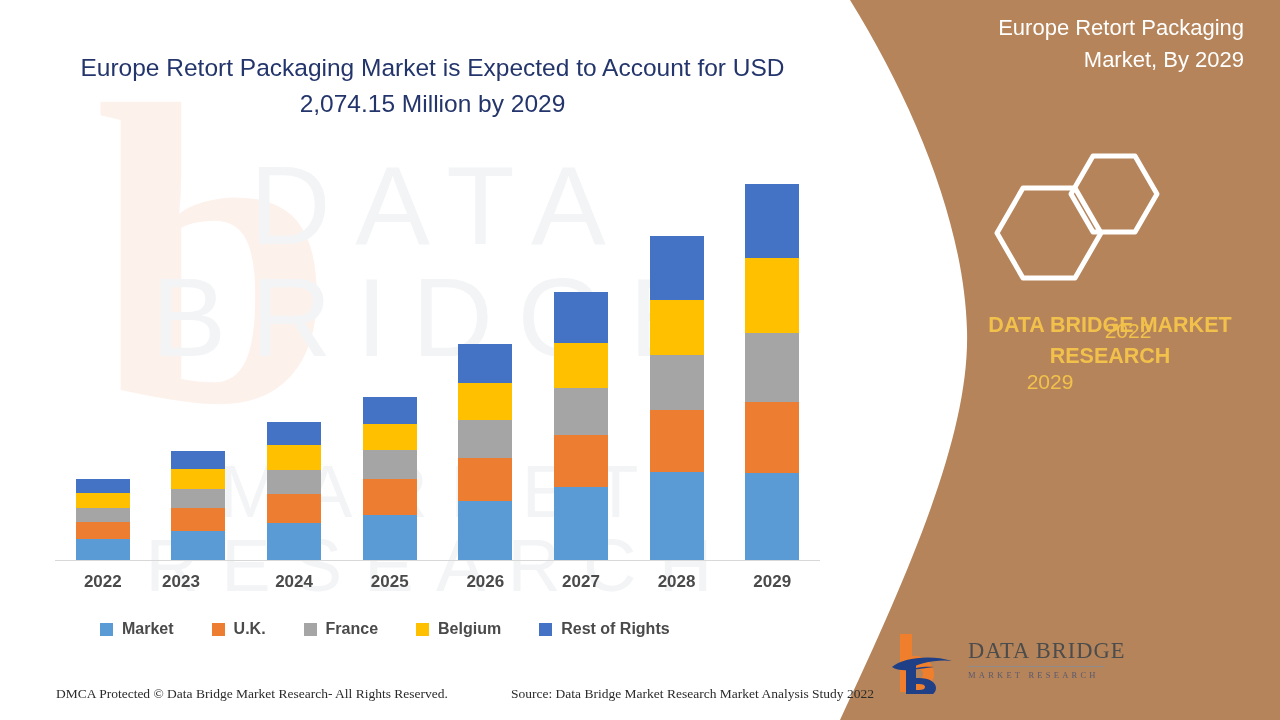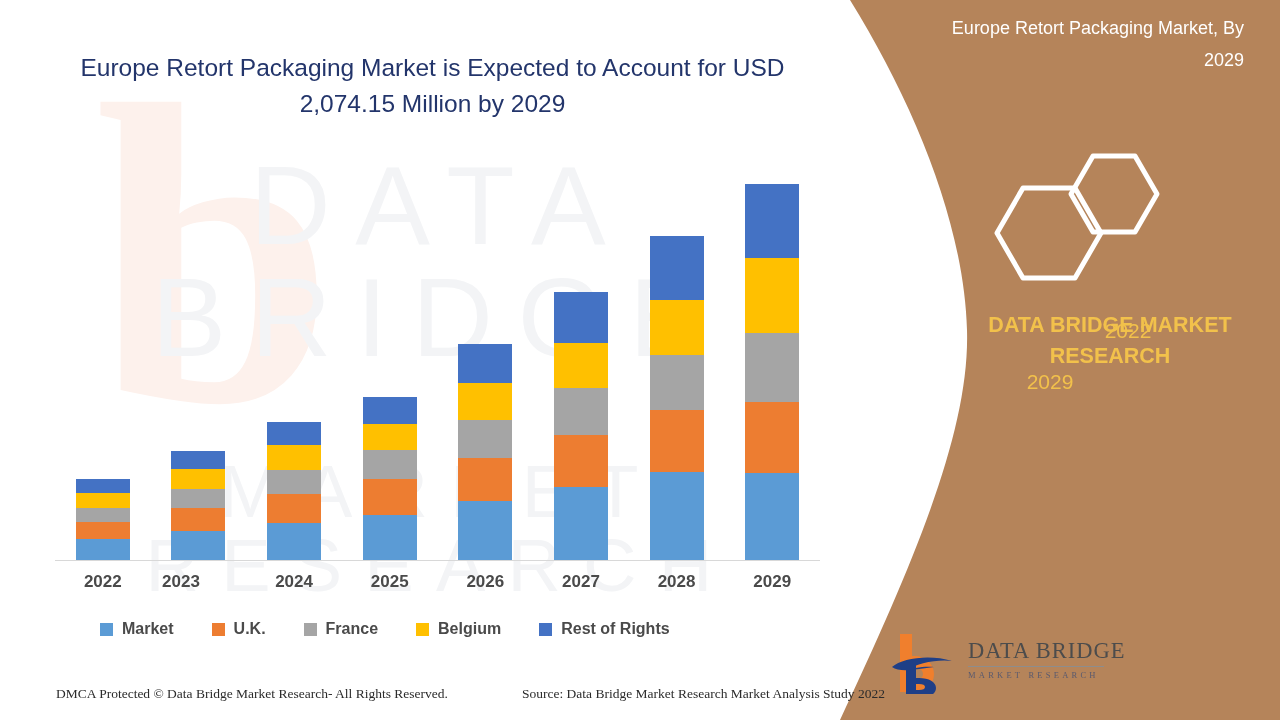--- a/index.html
+++ b/index.html
@@ -64,26 +64,26 @@
   .leg-swatch { width:13px; height:13px; margin-right:9px; flex:0 0 auto; }
   .leg-label { font-size:16px; font-weight:700; color:#4a4a4a; white-space:nowrap; }
 
   
   .footer { position:absolute; z-index:3; bottom:14px; left:0; width:880px; height:20px;margin-left:24px; }
   .foot-txt {
     position:absolute; top:0; font-family:"Liberation Serif", serif;
     font-size:13.5px; color:#2b2b2b; white-space:nowrap;
   }
   .foot-left { left:32px; }
-  .foot-right { left:498px; }
+  .foot-right { left:487px; }
 
   
   .panel-title {
     position:absolute; z-index:4; right:36px; top:12px; width:300px;
-    text-align:right; color:#ffffff; font-size:18px; line-height:32px; font-weight:400;
+    text-align:right; color:#ffffff; font-size:22px; line-height:32px; font-weight:400;
   }
   .hexes { position:absolute; z-index:4; left:985px; top:152px; width:200px; height:140px; }
   .hexes svg { display:block; }
   .hex-label {
     position:absolute; font-weight:400; color:#f2c14b;
     text-align:center; white-space:nowrap;
   }
   .hex-2029 { left:5px; top:218px; width:120px; font-size:21px; }
   .hex-2022 { left:88px; top:167px; width:110px; font-size:21px; }
 

